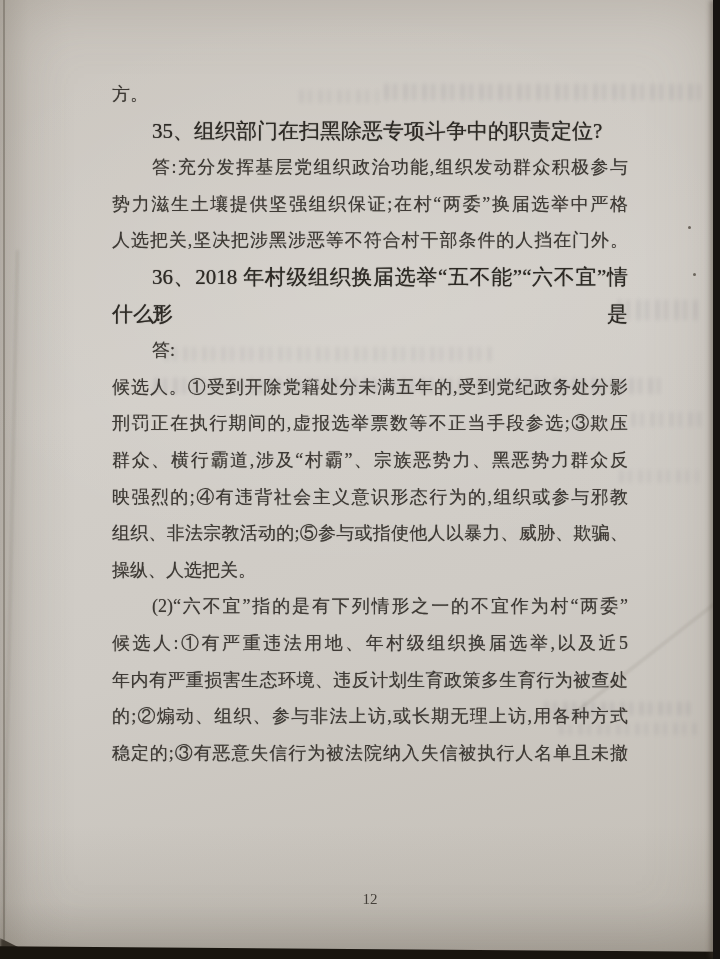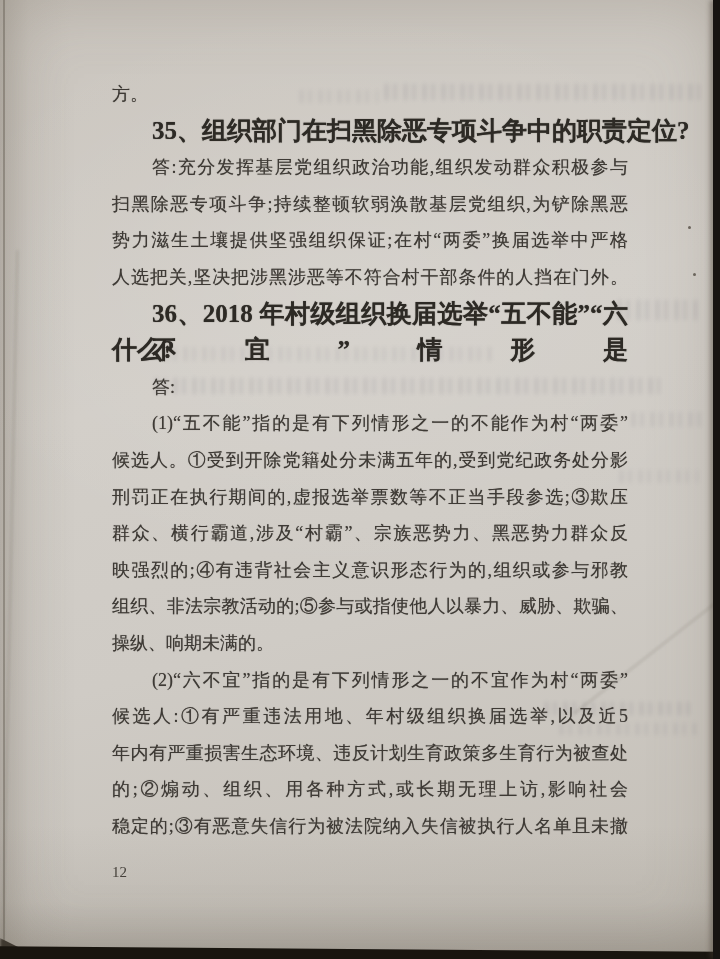--- a/index.html
+++ b/index.html
@@ -12,23 +12,23 @@
       linear-gradient(165deg, #cac5be 0%, #d2cec8 38%, #cfcbc5 62%, #c3beb6 100%);
     font-family:"Liberation Serif","DejaVu Serif",serif;
   }
   .vignette{position:absolute;inset:0;box-shadow:inset 0 0 70px rgba(118,110,96,0.30);pointer-events:none;}
   
   .text-block{position:absolute;left:112px;top:76px;width:516px;color:#3e3a35;}
   .line{height:36.6px;line-height:36.6px;font-size:18px;white-space:nowrap;
         text-shadow:0 0 0.7px rgba(62,58,53,0.65);}
   .line.fill{white-space:normal;text-align:justify;text-align-last:justify;}
   .line.indent{padding-left:40px;}
-  .line.heading{font-size:25px;font-weight:bold;color:#2d2a25;
+  .line.heading{font-size:21px;font-weight:normal;color:#2d2a25;
         text-shadow:0 0 0.9px rgba(45,42,37,0.8);}
-  .page-number{position:absolute;top:864px;left:112px;width:516px;text-align:left;
+  .page-number{position:absolute;top:891px;left:112px;width:516px;text-align:center;
         font-size:15px;color:#45403a;}
   
   .bleed{position:absolute;
     background:repeating-linear-gradient(90deg,
       rgba(108,103,116,0.45) 0 3px, rgba(0,0,0,0) 3px 8px,
       rgba(108,103,116,0.30) 8px 12px, rgba(0,0,0,0) 12px 19px);
     filter:blur(2px);opacity:0.45;pointer-events:none;}
   
   .crease{position:absolute;background:rgba(100,94,83,0.45);filter:blur(0.7px);pointer-events:none;}
   .crease.soft{background:rgba(100,94,83,0.22);filter:blur(1.6px);}
@@ -60,37 +60,35 @@
   <div class="crease" style="left:3px;top:0;width:2px;height:959px;"></div>
   <div class="crease soft" style="left:9px;top:250px;width:2px;height:709px;transform:rotate(1.2deg);"></div>
   <div class="crease soft" style="left:648px;top:560px;width:2px;height:190px;transform:rotate(52deg);"></div>
   <div class="speck" style="left:688px;top:226px;"></div>
   <div class="speck" style="left:693px;top:273px;"></div>
 
   <div class="text-block">
       <div class="line body">方。</div>
       <div class="line heading indent">35、组织部门在扫黑除恶专项斗争中的职责定位?</div>
       <div class="line body indent fill">答:充分发挥基层党组织政治功能,组织发动群众积极参与</div>
-      <div class="line body fill">扫黑除恶专项斗争;持续整顿软弱涣散基层党组织,为铲除黑恶</div>
       <div class="line body fill">势力滋生土壤提供坚强组织保证;在村“两委”换届选举中严格</div>
       <div class="line body fill">人选把关,坚决把涉黑涉恶等不符合村干部条件的人挡在门外。</div>
       <div class="line heading indent fill">36、2018 年村级组织换届选举“五不能”“六不宜”情形是</div>
       <div class="line heading">什么?</div>
       <div class="line body indent">答:</div>
-      <div class="line body indent fill">(1)“五不能”指的是有下列情形之一的不能作为村“两委”</div>
       <div class="line body fill">候选人。①受到开除党籍处分未满五年的,受到党纪政务处分影</div>
       <div class="line body fill">刑罚正在执行期间的,虚报选举票数等不正当手段参选;③欺压</div>
       <div class="line body fill">群众、横行霸道,涉及“村霸”、宗族恶势力、黑恶势力群众反</div>
       <div class="line body fill">映强烈的;④有违背社会主义意识形态行为的,组织或参与邪教</div>
       <div class="line body fill">组织、非法宗教活动的;⑤参与或指使他人以暴力、威胁、欺骗、</div>
-      <div class="line body">操纵、响期未满的。</div>
+      <div class="line body">操纵、人选把关。</div>
       <div class="line body indent fill">(2)“六不宜”指的是有下列情形之一的不宜作为村“两委”</div>
       <div class="line body fill">候选人:①有严重违法用地、年村级组织换届选举,以及近5</div>
       <div class="line body fill">年内有严重损害生态环境、违反计划生育政策多生育行为被查处</div>
-      <div class="line body fill">的;②煽动、组织、用各种方式,或长期无理上访,影响社会</div>
+      <div class="line body fill">的;②煽动、组织、参与非法上访,或长期无理上访,用各种方式</div>
       <div class="line body fill">稳定的;③有恶意失信行为被法院纳入失信被执行人名单且未撤</div>
     </div>
   <div class="page-number">12</div>
 
   <div class="corner-shadow"></div>
   <div class="edge-bottom"></div>
   <div class="edge-right"></div>
 </div>
 
 </body></html>

